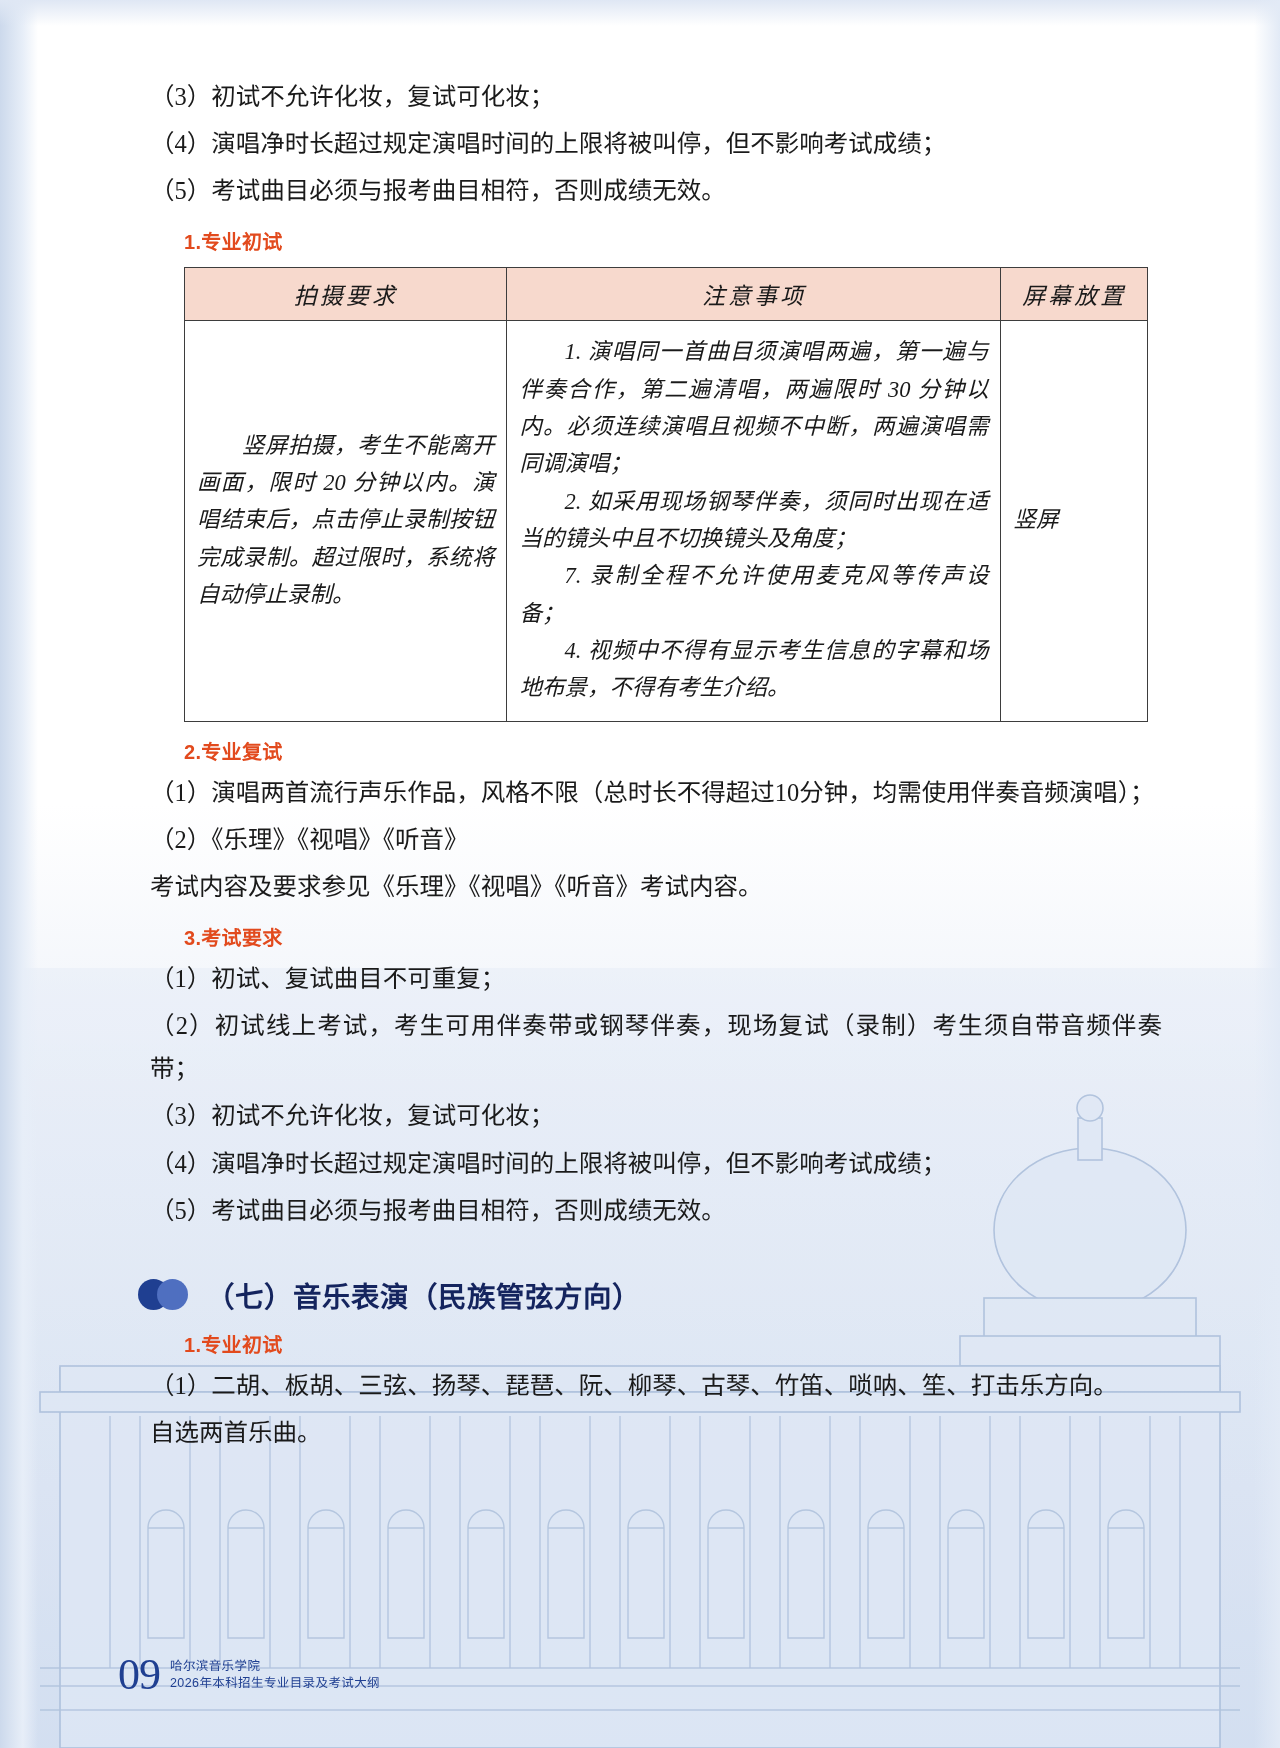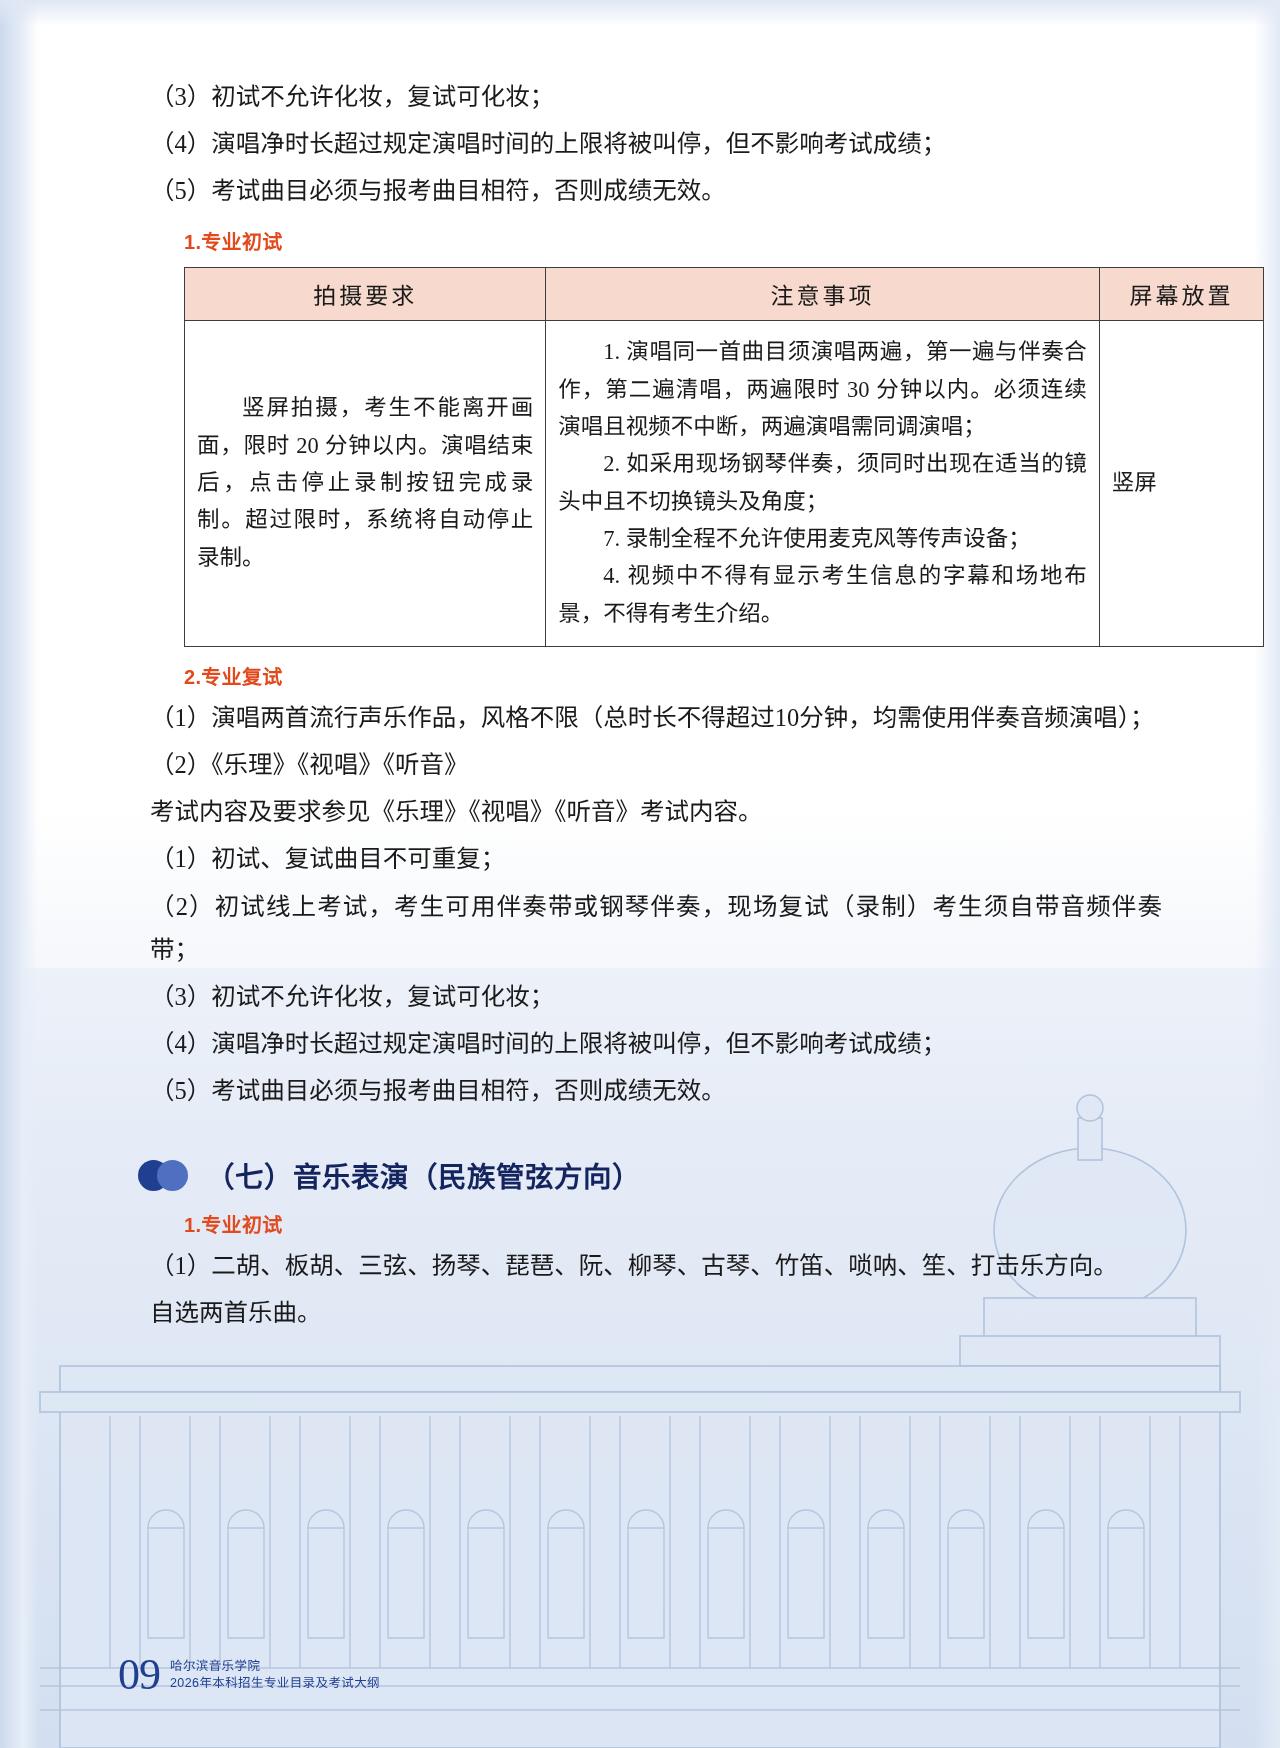--- a/index.html
+++ b/index.html
@@ -110,23 +110,24 @@
     font-weight: bold;
     font-size: 20px;
     color: #e24a1d;
     margin: 14px 0 6px 34px;
     letter-spacing: .3px;
   }
 
   
   table.exam-table {
     border-collapse: collapse;
-    width: 1080px;
+    width: 964px;
     margin: 12px 0 4px 34px;
     background: rgba(255,255,255,0.92);
+    font-style: italic;
   }
   table.exam-table th,
   table.exam-table td {
     border: 1px solid #3d3d3d;
     vertical-align: middle;
   }
   table.exam-table th {
     background: #f7d9cd;
     font-weight: normal;
     font-size: 23px;
@@ -292,20 +293,21 @@
         <td class="col-screen">竖屏</td>
       </tr>
     </tbody>
   </table>
 
   <div class="sub-head">2.专业复试</div>
   <p class="para">（1）演唱两首流行声乐作品，风格不限（总时长不得超过10分钟，均需使用伴奏音频演唱）；</p>
   <p class="para">（2）《乐理》《视唱》《听音》</p>
   <p class="para">考试内容及要求参见《乐理》《视唱》《听音》考试内容。</p>
 
+  <div class="sub-head">3.考试要求</div>
   <p class="para">（1）初试、复试曲目不可重复；</p>
   <p class="para">（2）初试线上考试，考生可用伴奏带或钢琴伴奏，现场复试（录制）考生须自带音频伴奏带；</p>
   <p class="para">（3）初试不允许化妆，复试可化妆；</p>
   <p class="para">（4）演唱净时长超过规定演唱时间的上限将被叫停，但不影响考试成绩；</p>
   <p class="para">（5）考试曲目必须与报考曲目相符，否则成绩无效。</p>
 
   <div class="section-head" style="margin-top:42px;">
     <span class="bullet bullet-blue">
         <i class="c1"></i>
         <i class="c2"></i>

